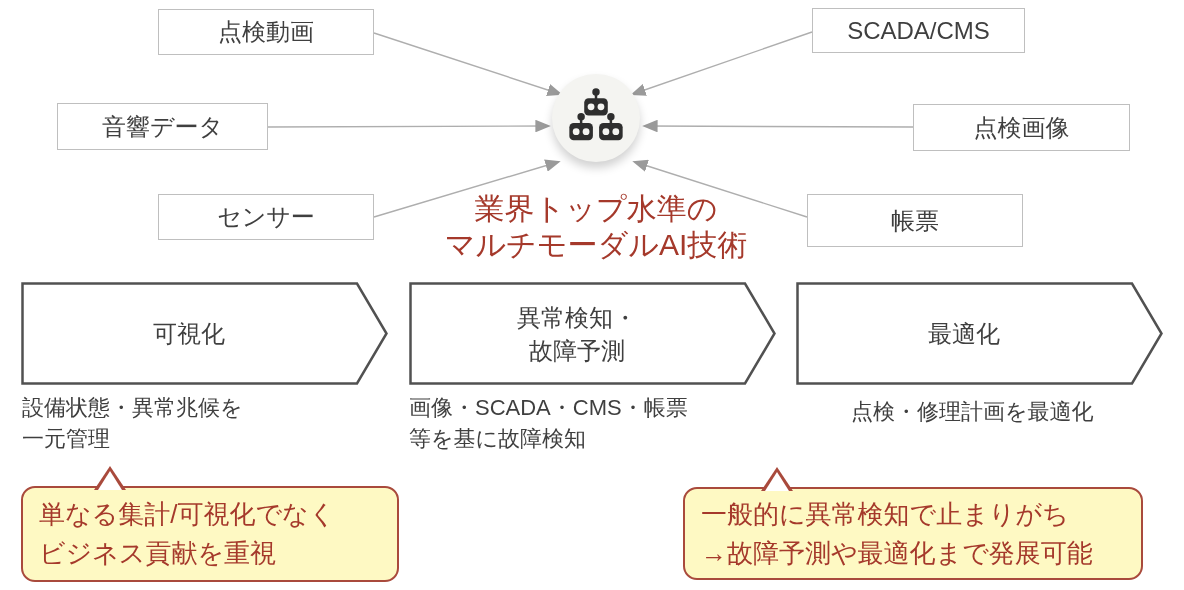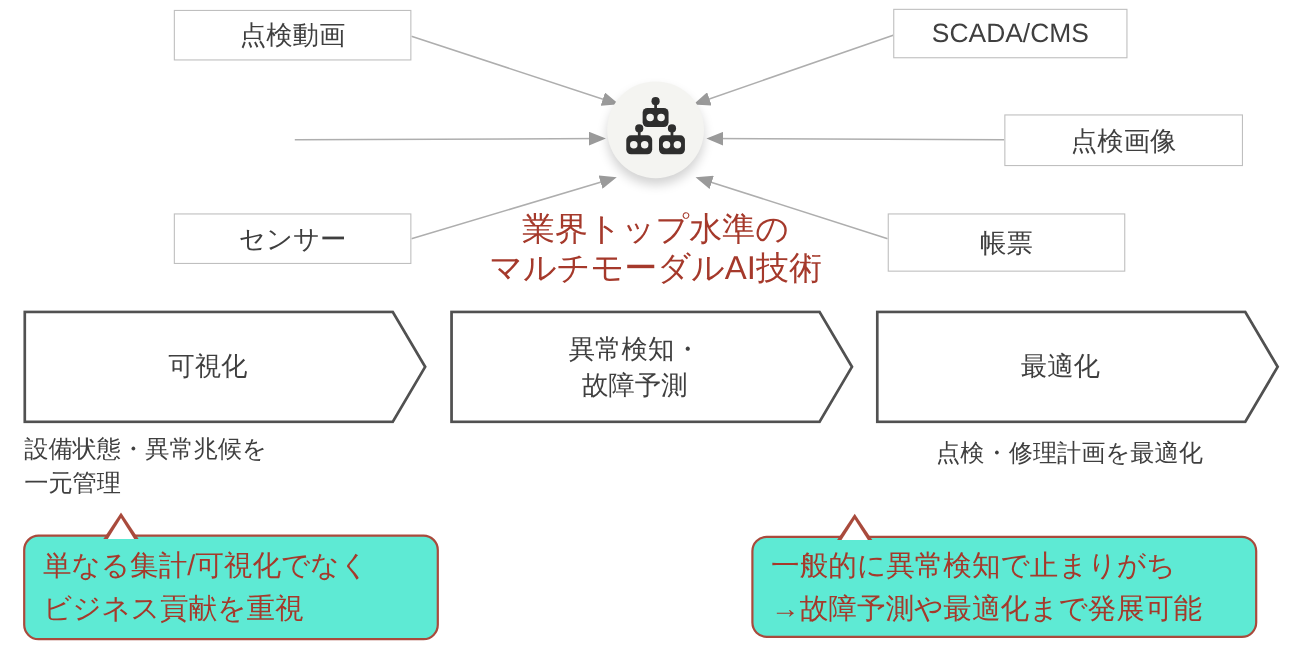--- a/index.html
+++ b/index.html
@@ -36,21 +36,21 @@
     font-size:24px;line-height:33px;color:#3f3f3f;white-space:pre-line;
   }
   #chev-label-1{left:21px;} #chev-label-2{left:409px;} #chev-label-3{left:796px;}
   .stage-desc{
     position:absolute;font-size:22px;line-height:31px;color:#3f3f3f;white-space:pre-line;
   }
   #desc-1{left:22px;top:392px;}
   #desc-2{left:409px;top:392px;}
   #desc-3{left:807px;top:396px;margin-left:44px;}
   .callout{
-    position:absolute;border:2px solid #a94a3c;border-radius:14px;background:#5eead4;
+    position:absolute;border:2px solid #a94a3c;border-radius:14px;background:#fef9c3;
     display:flex;align-items:center;box-sizing:border-box;padding:0 16px;
   }
   #callout-1{left:21px;top:486px;width:378px;height:96px;}
   #callout-2{left:683px;top:487px;width:460px;height:93px;}
   .callout-text{
     font-size:26px;line-height:39px;color:#a5392b;white-space:pre-line;
   }
   .pointer{
     position:absolute;top:-22px;width:0;height:0;
     border-left:16px solid transparent;border-right:16px solid transparent;
@@ -82,20 +82,23 @@
       <line x1="374" y1="217" x2="558" y2="162" marker-end="url(#ah)"></line>
       <line x1="807" y1="217" x2="635" y2="162" marker-end="url(#ah)"></line>
     </g>
   </svg>
 
   <div class="src-box" id="src-inspection-video">
     <span>点検動画</span>
   </div>
   <div class="src-box" id="src-scada-cms">
     <span>SCADA/CMS</span>
+  </div>
+  <div class="src-box" id="src-acoustic-data">
+    <span>音響データ</span>
   </div>
   <div class="src-box" id="src-inspection-image">
     <span>点検画像</span>
   </div>
   <div class="src-box" id="src-sensor">
     <span>センサー</span>
   </div>
   <div class="src-box" id="src-ledger">
     <span>帳票</span>
   </div>
@@ -137,20 +140,22 @@
     <polygon points="1.5,1.5 336,1.5 365.5,51.5 336,101.5 1.5,101.5" fill="#ffffff" stroke="#515151" stroke-width="2.5"></polygon>
   </svg>
 
   <div class="chev-label" id="chev-label-1">可視化</div>
   <div class="chev-label" id="chev-label-3">最適化</div>
   <div class="chev-label" id="chev-label-2">異常検知・
 故障予測</div>
 
   <div class="stage-desc" id="desc-1">設備状態・異常兆候を
 一元管理</div>
+  <div class="stage-desc" id="desc-2">画像・SCADA・CMS・帳票
+等を基に故障検知</div>
   <div class="stage-desc" id="desc-3">点検・修理計画を最適化</div>
 
   <div class="callout" id="callout-1">
     <span class="pointer" id="pointer-1"></span>
     <span class="callout-text">単なる集計/可視化でなく
 ビジネス貢献を重視</span>
   </div>
   <div class="callout" id="callout-2">
     <span class="pointer" id="pointer-2"></span>
     <span class="callout-text">一般的に異常検知で止まりがち

